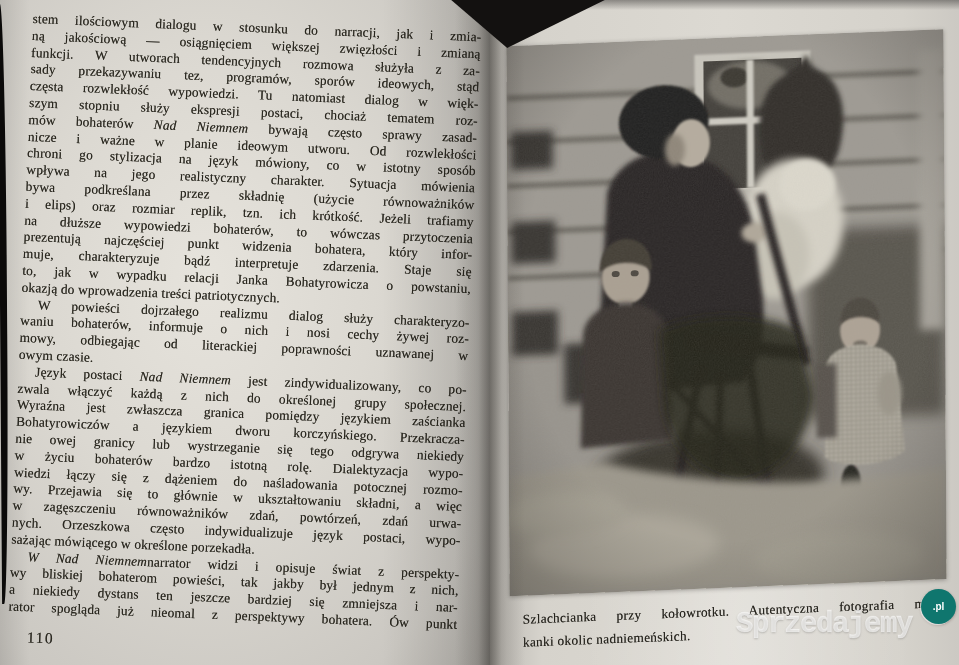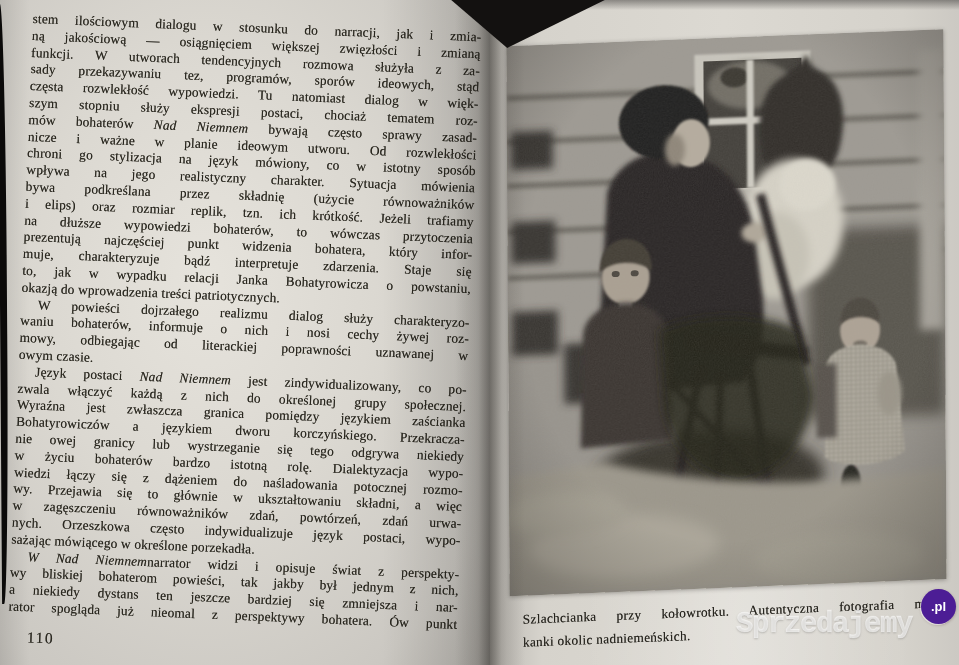--- a/index.html
+++ b/index.html
@@ -45,22 +45,22 @@
   .left-strip{position:absolute;left:0;top:4px;width:7px;height:600px;background:#0b0a09;
     border-radius:0 5px 5px 0 / 0 45% 45% 0;transform:rotate(-0.4deg);}
 
   
   .watermark{position:absolute;left:736px;top:608px;z-index:9;pointer-events:none;
     font-family:Liberation Mono, monospace;font-weight:bold;font-size:29px;
     letter-spacing:-1.4px;color:rgba(255,255,255,0.62);
     -webkit-text-stroke:0.8px rgba(255,255,255,0.3);
     text-shadow:0 1px 2px rgba(110,108,104,0.45);}
   .wm-badge{position:absolute;left:921px;top:589px;z-index:10;width:35px;height:35px;
-    border-radius:50%;background:#4c1d95;display:flex;align-items:center;justify-content:center;
-    font-family:"Liberation Sans", sans-serif;font-weight:bold;font-size:13px;color:#ffffff;
+    border-radius:50%;background:#0f766e;display:flex;align-items:center;justify-content:center;
+    font-family:"Liberation Sans", sans-serif;font-weight:bold;font-size:10px;color:#ffffff;
     box-shadow:-1px 1px 0 rgba(255,255,255,0.55), 0 1px 3px rgba(60,20,20,0.3);}
 </style>
 </head>
 <body>
 
 <div class="book">
 
   <div class="page-left">
     <div class="left-text">
         <div class="tline"><span>stem ilościowym dialogu w stosunku do narracji, jak i zmia-</span></div>

